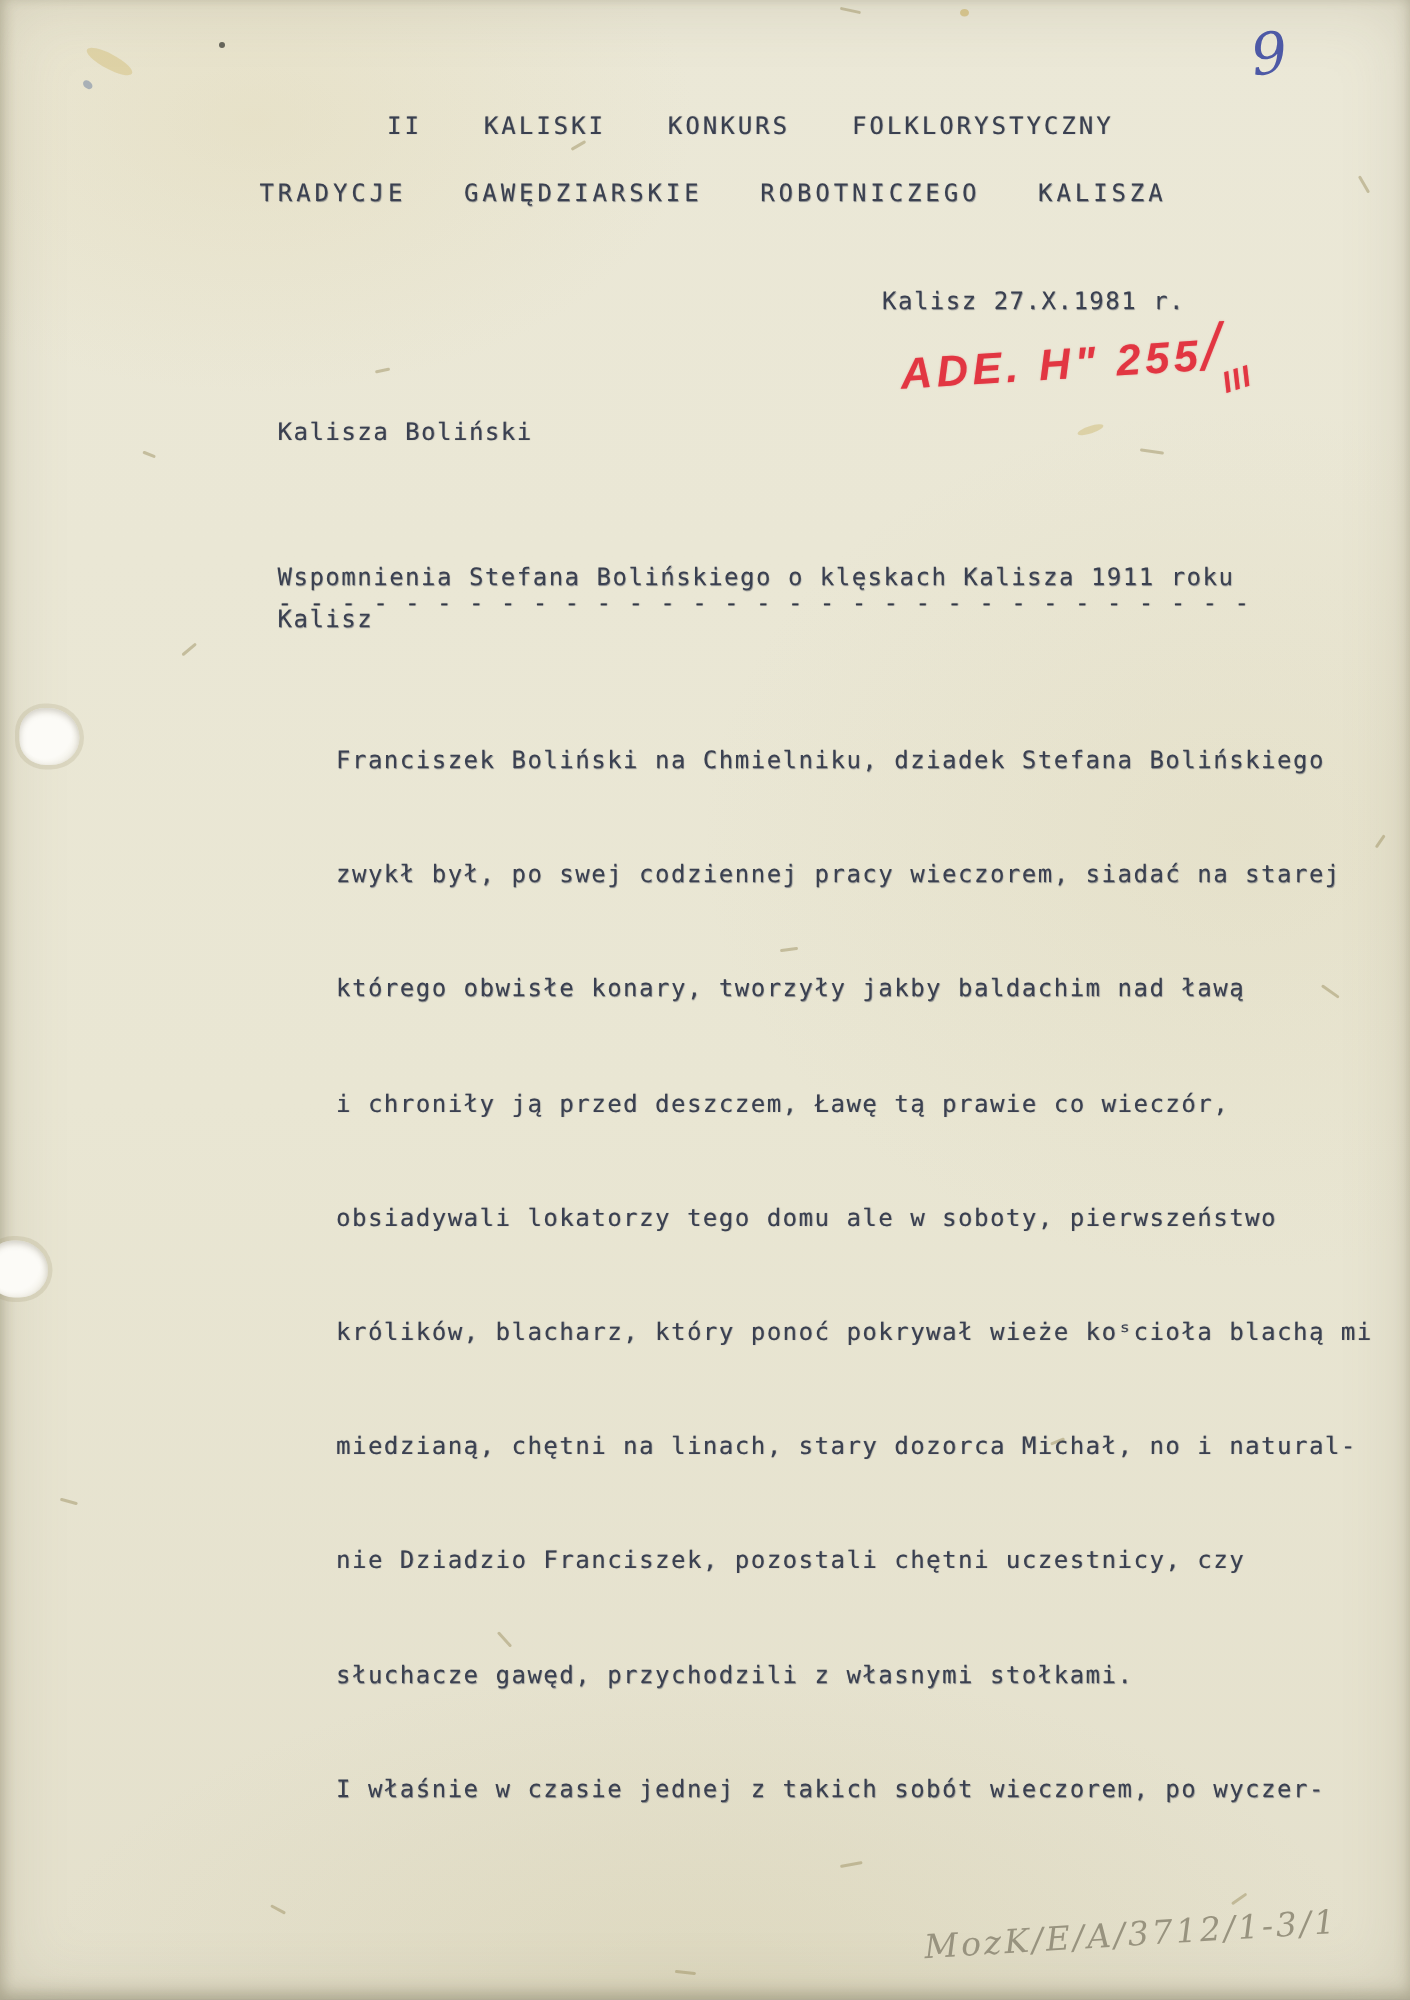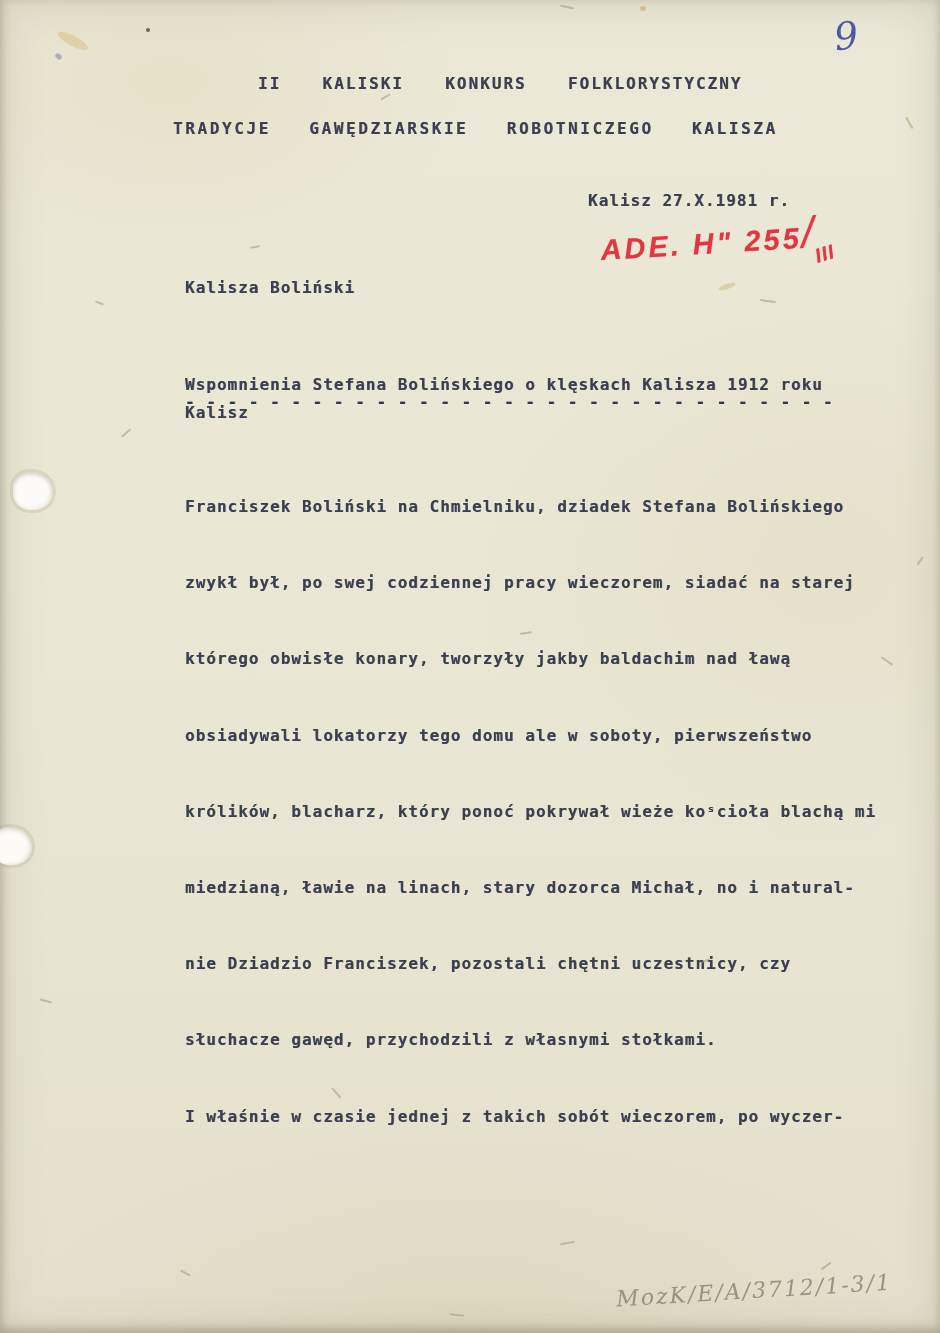--- a/index.html
+++ b/index.html
@@ -12,34 +12,34 @@
       radial-gradient(ellipse 420px 260px at 18% 6%, rgba(221,210,168,0.30), transparent 70%),
       radial-gradient(ellipse 500px 400px at 88% 42%, rgba(214,205,168,0.22), transparent 72%),
       radial-gradient(ellipse 600px 300px at 50% 100%, rgba(200,192,152,0.25), transparent 75%),
       linear-gradient(180deg,#ebe8d7 0%,#e9e6d3 55%,#e4e0cc 100%);
     box-shadow: inset 0 0 46px rgba(120,110,80,0.20), inset 0 -5px 10px rgba(95,88,60,0.28), inset 3px 0 8px rgba(110,100,70,0.12);
     font-family:"DejaVu Sans Mono", monospace;
   }
   .typed{
     position:absolute;
     color:#3a4050;
-    font-weight:bold;
+    font-weight:normal;
     font-size:16px;
     letter-spacing:1px;
     white-space:pre;
     text-shadow:0.4px 0.4px 0.6px rgba(56,62,78,0.55);
   }
   .hdr1{left:258px;top:72px;line-height:24px;letter-spacing:2px;word-spacing:9px;}
   .hdr2{left:173px;top:117px;line-height:24px;letter-spacing:2.6px;word-spacing:7px;}
   .sender{left:185px;top:184px;line-height:41.6px;}
   .dateline{left:588px;top:189px;line-height:24px;}
   .doc-title{left:185px;top:372px;line-height:26px;}
   .title-underline{left:185px;top:392px;line-height:20px;color:#333947;}
   .body-text{left:185px;top:450px;}
-  .body-text .line{height:38.2px;line-height:38.2px;}
+  .body-text .line{height:38.2px;line-height:38.2px;margin-left:39px;}
   
   .red-stamp{
     position:absolute;left:600px;top:213px;
     color:#e23642;
     font-family:"Liberation Sans", sans-serif;
     font-style:italic;font-weight:bold;
     font-size:29px;letter-spacing:3px;
     transform:rotate(-3.5deg);
     white-space:pre;
     text-shadow:0 0 1px rgba(226,54,66,0.5);
@@ -88,30 +88,31 @@
 
   <div class="typed sender">
     <div>Kalisza Boliński</div>
     <div>Kalisz</div>
   </div>
 
   <div class="typed dateline">Kalisz 27.X.1981 r.</div>
 
   <div class="red-stamp"><span>ADE. H" 255</span><span class="slash">/</span><span class="frac">III</span></div>
 
-  <div class="typed doc-title">Wspomnienia Stefana Bolińskiego o klęskach Kalisza 1912 roku</div>
+  <div class="typed doc-title">Wspomnienia Stefana Bolińskiego o klęskach Kalisza 1911 roku</div>
   <div class="typed title-underline">- - - - - - - - - - - - - - - - - - - - - - - - - - - - - - -</div>
 
   <div class="typed body-text">
     <div class="line">Franciszek Boliński na Chmielniku, dziadek Stefana Bolińskiego</div>
     <div class="line">zwykł był, po swej codziennej pracy wieczorem, siadać na starej</div>
     <div class="line">którego obwisłe konary, tworzyły jakby baldachim nad ławą</div>
+    <div class="line">i chroniły ją przed deszczem, Ławę tą prawie co wieczór,</div>
     <div class="line">obsiadywali lokatorzy tego domu ale w soboty, pierwszeństwo</div>
     <div class="line">królików, blacharz, który ponoć pokrywał wieże koˢcioła blachą mi</div>
-    <div class="line">miedzianą, ławie na linach, stary dozorca Michał, no i natural-</div>
+    <div class="line">miedzianą, chętni na linach, stary dozorca Michał, no i natural-</div>
     <div class="line">nie Dziadzio Franciszek, pozostali chętni uczestnicy, czy</div>
     <div class="line">słuchacze gawęd, przychodzili z własnymi stołkami.</div>
     <div class="line">I właśnie w czasie jednej z takich sobót wieczorem, po wyczer-</div>
     
     
     
     
     
     
     

